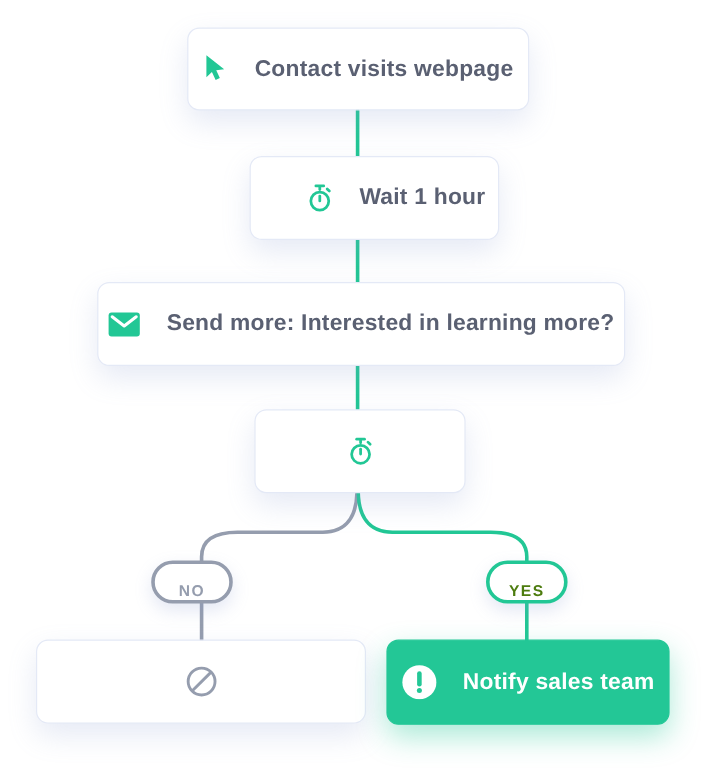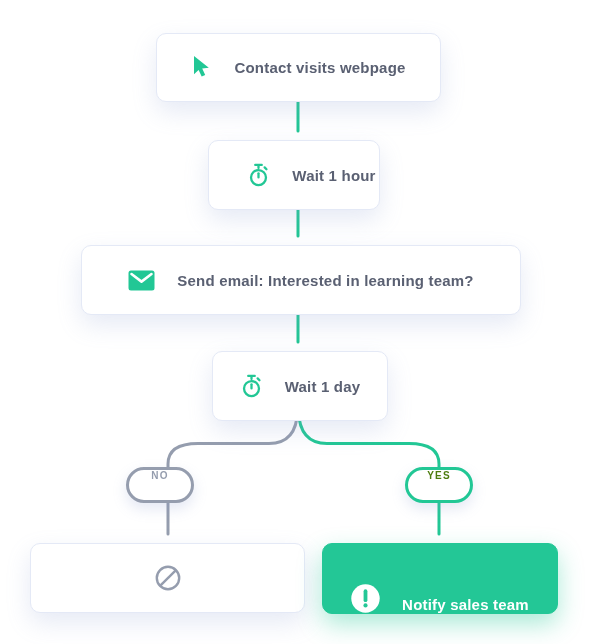--- a/index.html
+++ b/index.html
@@ -28,62 +28,60 @@
     box-sizing: border-box;
     display: flex;
     align-items: center;
     justify-content: center;
     gap: 22px;
     background: #ffffff;
     border: 1px solid #e4e9f6;
     border-radius: 10px;
     box-shadow: 0 10px 24px rgba(130, 150, 205, 0.20);
     color: #5a6072;
-    font-size: 15px;
+    font-size: 19px;
     font-weight: bold;
     letter-spacing: 0.2px;
     cursor: pointer;
-    margin-top: 10px;
   }
   .node .icon {
     display: flex;
     align-items: center;
     justify-content: center;
     flex: 0 0 auto;
   }
   .node .label {
     white-space: nowrap;
   }
   .node-green {
     background: #23c796;
     border: 1px solid #23c796;
     color: #ffffff;
     box-shadow: 0 10px 24px rgba(35, 199, 150, 0.38);
-    align-items: flex-end;
   }
   .pill {
     position: absolute;
     box-sizing: border-box;
     display: flex;
-    align-items: flex-start;
+    align-items: flex-end;
     justify-content: center;
     background: #ffffff;
     border-radius: 19px;
-    font-size: 10px;
+    font-size: 13px;
     font-weight: bold;
     letter-spacing: 1.2px;
     box-shadow: 0 6px 14px rgba(130, 150, 205, 0.22);
     cursor: pointer;
   }
   .pill-no  { border: 3px solid #959dae; color: #959dae; }
   .pill-yes { border: 3px solid #22c795; color: #4d7c0f; }
 
   
   .n-contact  { left: 156px; top: 23px;  width: 285px; height: 69px; }
-  .n-wait1h   { left: 208px; top: 130px; width: 172px; height: 70px; padding-left: 35px; }
+  .n-wait1h   { left: 208px; top: 130px; width: 208px; height: 70px; padding-left: 35px; }
   .n-email    { left: 81px;  top: 235px; width: 440px; height: 70px; }
   .n-wait1d   { left: 212px; top: 341px; width: 176px; height: 70px; }
   .n-end      { left: 30px;  top: 533px; width: 275px; height: 70px; }
   .n-notify   { left: 322px; top: 533px; width: 236px; height: 71px; }
   .p-no       { left: 126px; top: 467px; width: 68px;  height: 36px; }
   .p-yes      { left: 405px; top: 467px; width: 68px;  height: 36px; }
 </style>
 </head>
 <body>
 
@@ -121,34 +119,33 @@
     <span class="label">Wait 1 hour</span>
   </div>
 
   <div class="node n-email">
     <span class="icon">
       <svg width="27" height="21" viewBox="0 0 27 21" aria-hidden="true">
         <rect x="0.5" y="0.5" width="26" height="20" rx="2.5" fill="#22c795"></rect>
         <path d="M3.5 4 L13.5 11.6 L23.5 4" fill="none" stroke="#ffffff" stroke-width="2.6" stroke-linecap="round" stroke-linejoin="round"></path>
       </svg>
     </span>
-    <span class="label">Send email: Interested in learning team?</span>
+    <span class="label">Send more: Interested in learning more?</span>
   </div>
 
   <div class="node n-wait1d">
     <span class="icon">
       <svg width="23" height="24" viewBox="0 0 24 25" fill="none" stroke="#22c795" stroke-width="2.4" stroke-linecap="round" aria-hidden="true">
         <line x1="8.6" y1="2" x2="15.4" y2="2"></line>
         <line x1="12" y1="2.4" x2="12" y2="5.2"></line>
         <line x1="18.4" y1="4.6" x2="20.3" y2="6.5"></line>
         <circle cx="12" cy="15.2" r="7.8"></circle>
         <line x1="12" y1="15" x2="12" y2="10.8"></line>
       </svg>
     </span>
-    <span class="label">Wait 1 day</span>
   </div>
 
   <div class="pill pill-no p-no">
     <span>NO</span>
   </div>
 
   <div class="pill pill-yes p-yes">
     <span>YES</span>
   </div>
 

